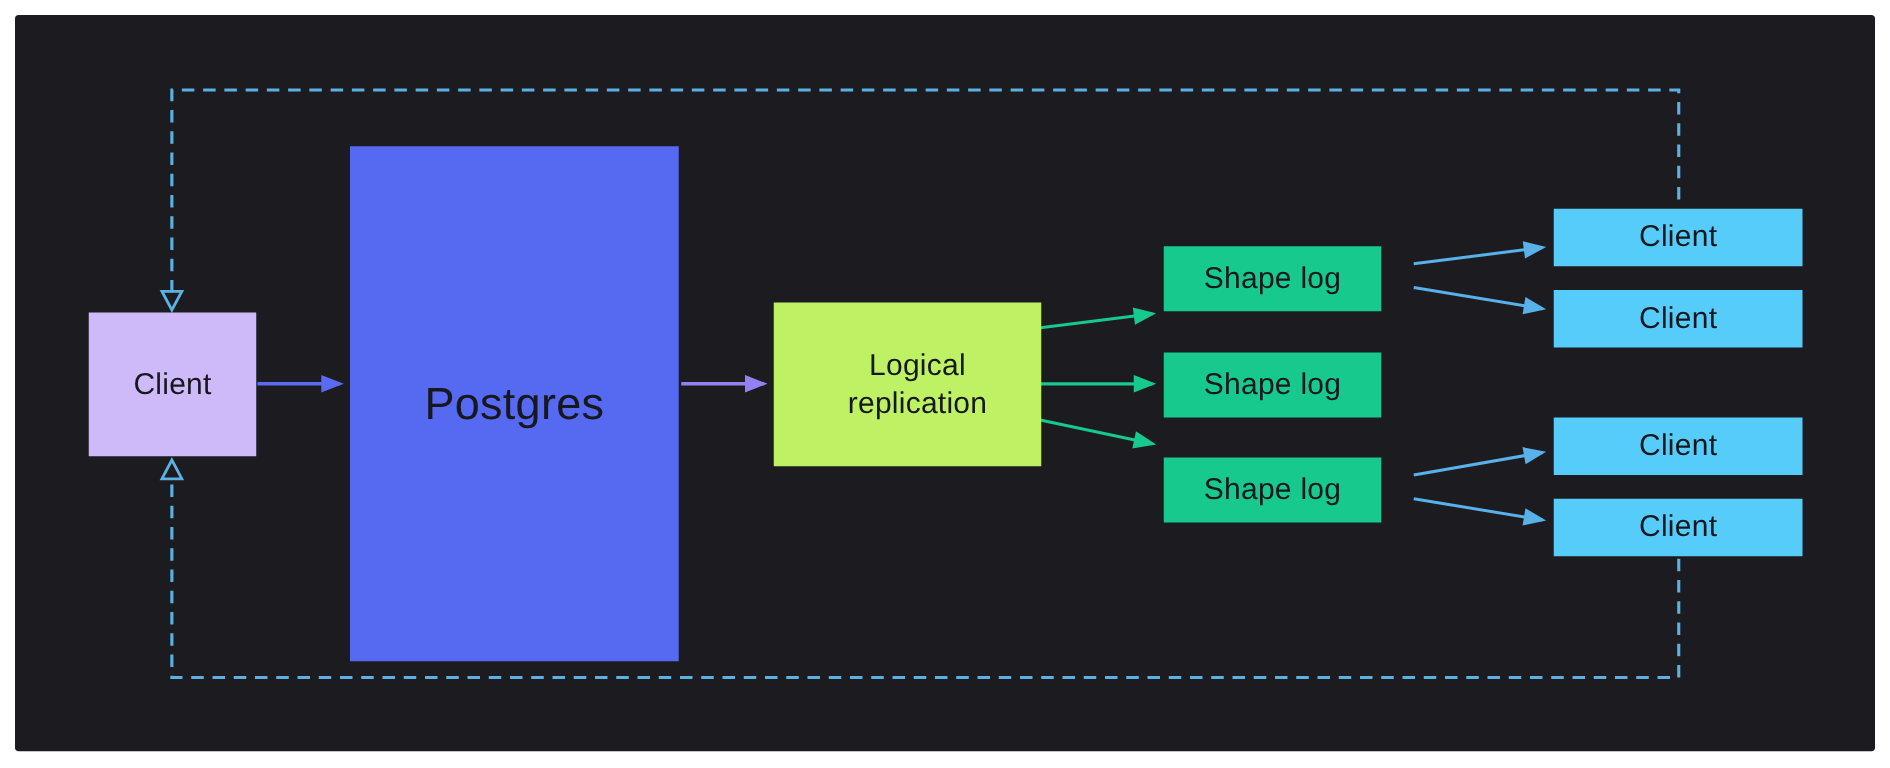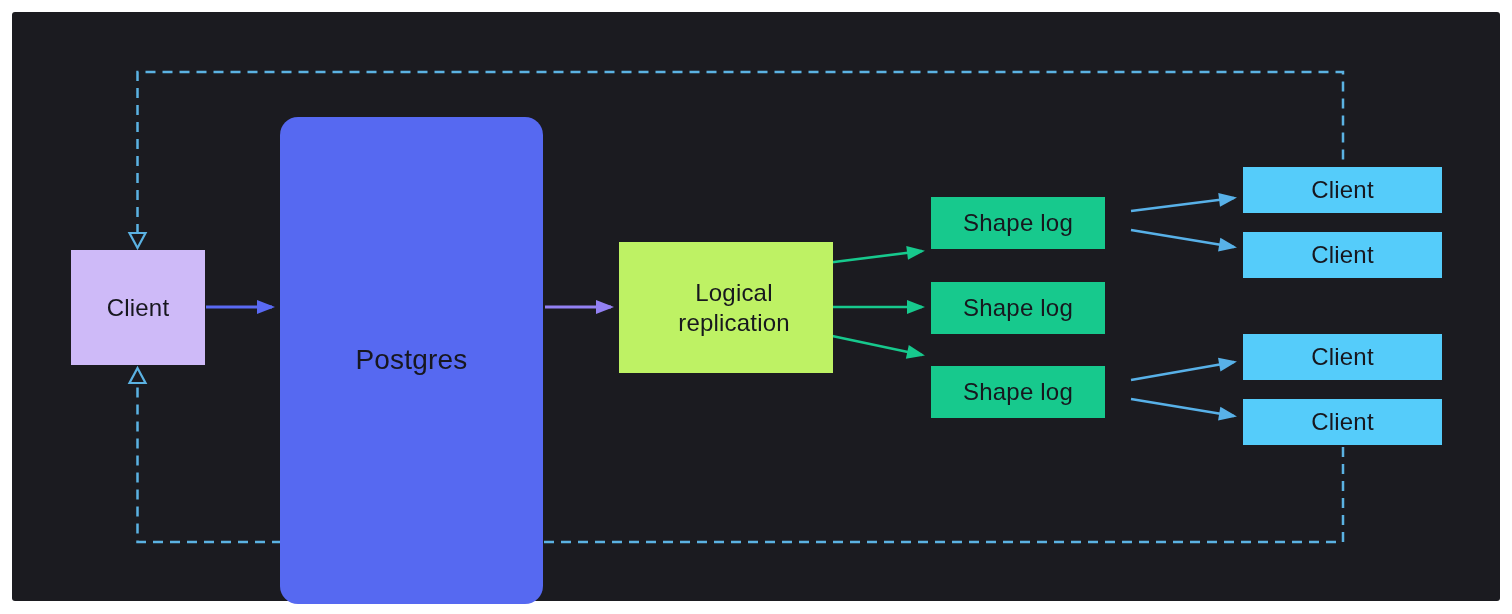--- a/index.html
+++ b/index.html
@@ -21,21 +21,21 @@
   }
   .node {
     position: absolute;
     display: flex; align-items: center; justify-content: center;
     text-align: center;
     color: #17171e;
     font-size: 24px; letter-spacing: 0.2px; line-height: 1.22;
     white-space: pre-line;
   }
   .writes   { left: 71px;   top: 250px; width: 134px; height: 115px; background: #cebaf8; }
-  .postgres { left: 280px;  top: 117px; width: 263px; height: 487px; background: #5669f1; font-size: 28px; border-radius: 18px; }
+  .postgres { left: 280px;  top: 117px; width: 263px; height: 412px; background: #5669f1; font-size: 36px; }
   .lr       { left: 619px;  top: 242px; width: 198px; height: 131px; background: #bef264; padding-left: 16px; }
   .shape    { left: 931px;  width: 174px; height: 52px; background: #17c98d; }
   .s1 { top: 197px; } .s2 { top: 282px; } .s3 { top: 366px; }
   .client   { left: 1243px; width: 199px; height: 46px; background: #55ccfa; }
   .c1 { top: 167px; } .c2 { top: 232px; } .c3 { top: 334px; } .c4 { top: 399px; }
 </style>
 </head>
 <body>
 
 <div class="canvas"></div>

